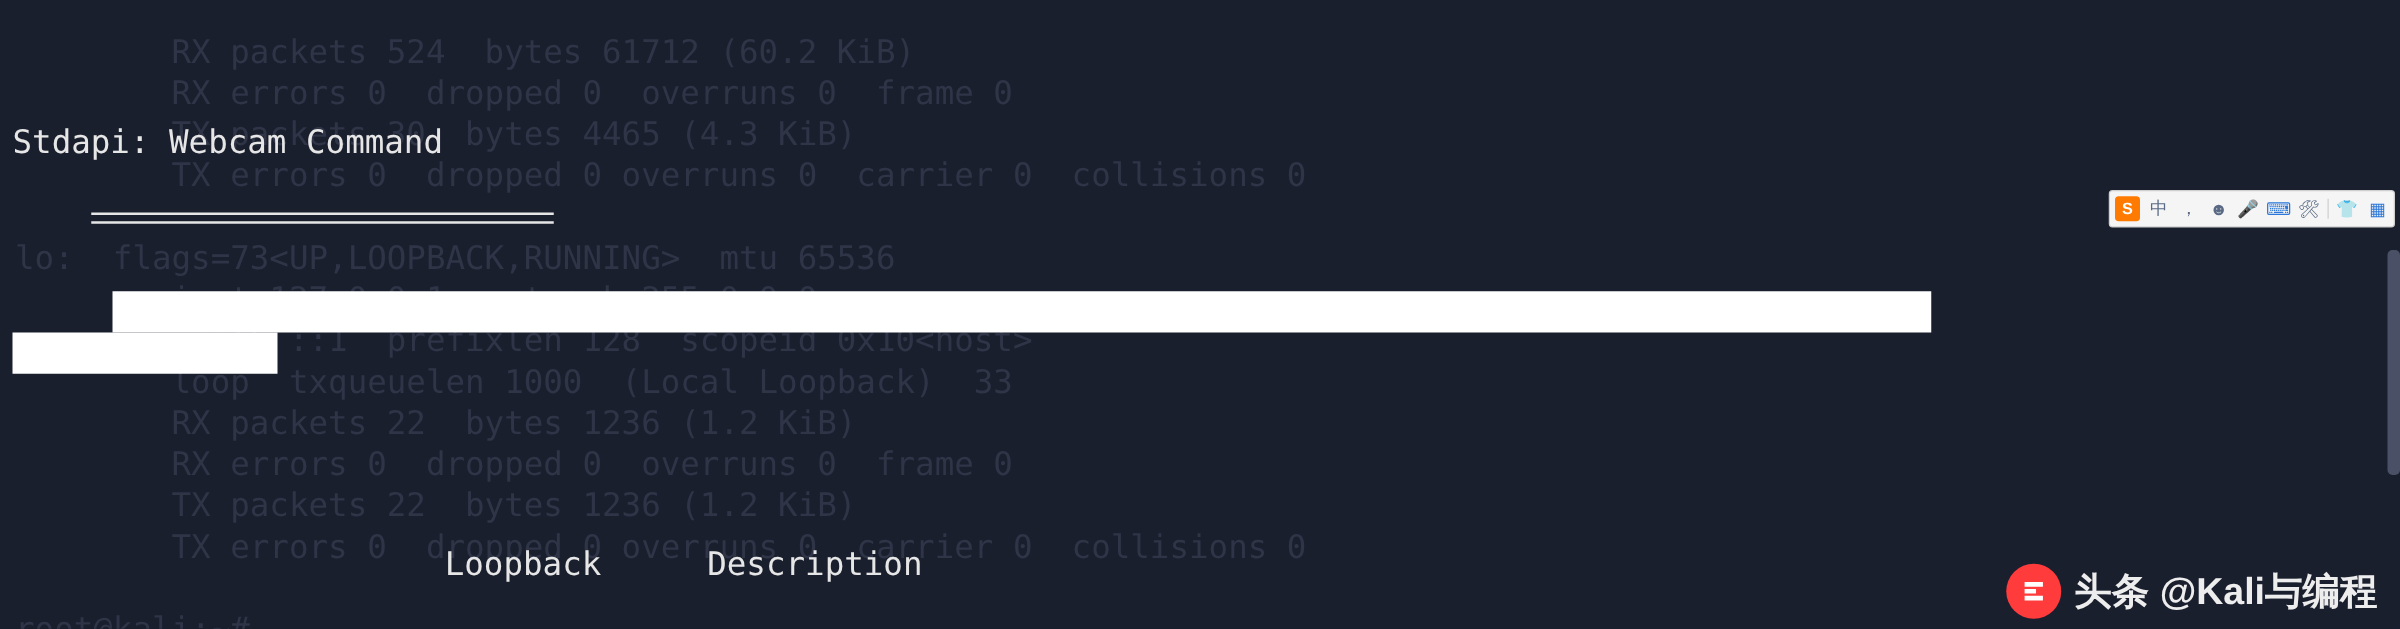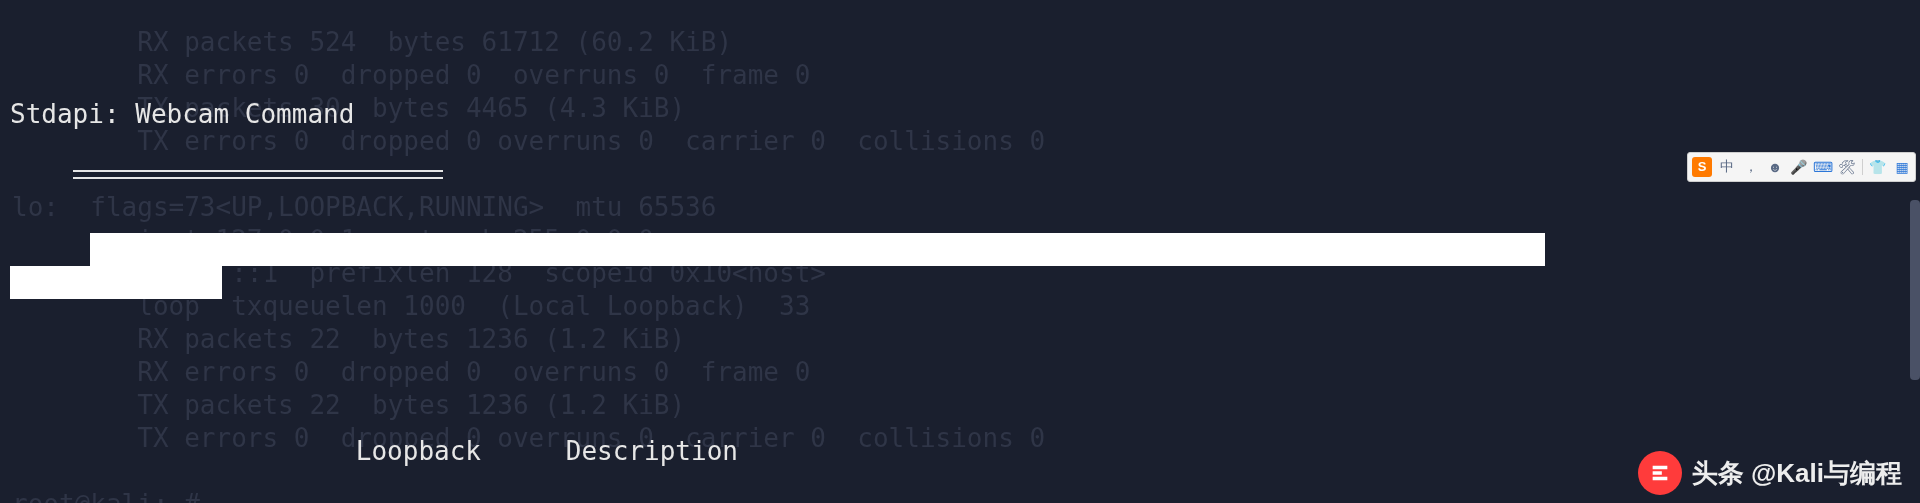--- a/index.html
+++ b/index.html
@@ -95,21 +95,21 @@
     background: #ff3b3b;
     color: #fff;
     display: flex;
     align-items: center;
     justify-content: center;
     font-size: 24px;
     font-weight: 700;
   }
   .wm-text {
     color: #ededed;
-    font-size: 26px;
+    font-size: 30px;
     font-weight: 600;
   }
   
   .ime {
     position: absolute;
     right: 4px;
     top: 152px;
     height: 28px;
     background: #f5f5f5;
     border: 1px solid #cfcfcf;

